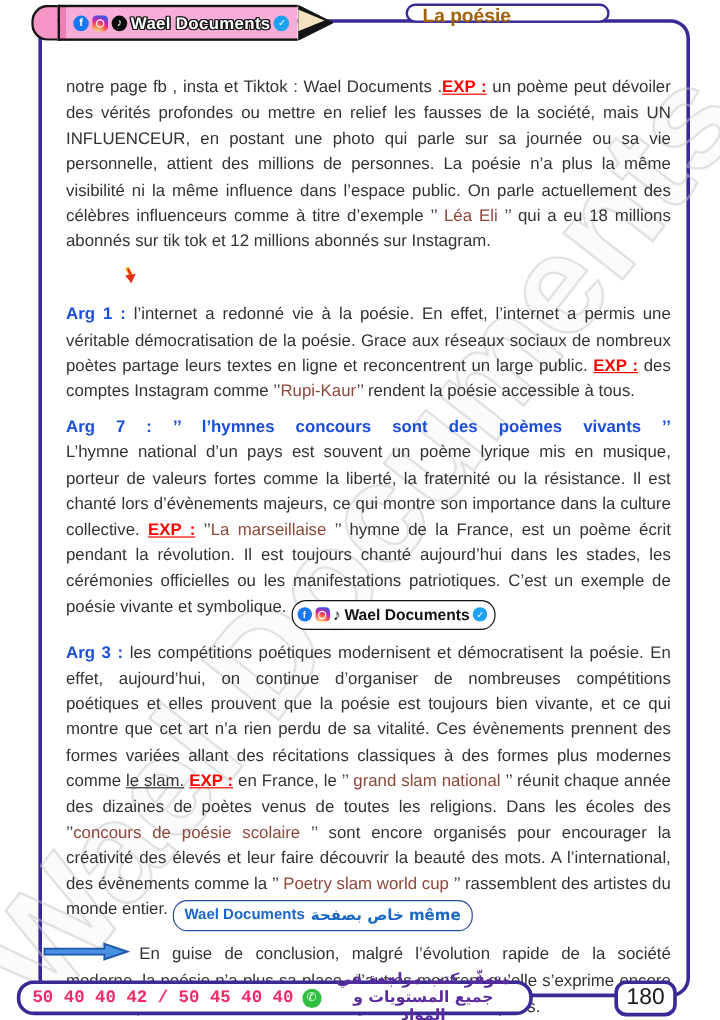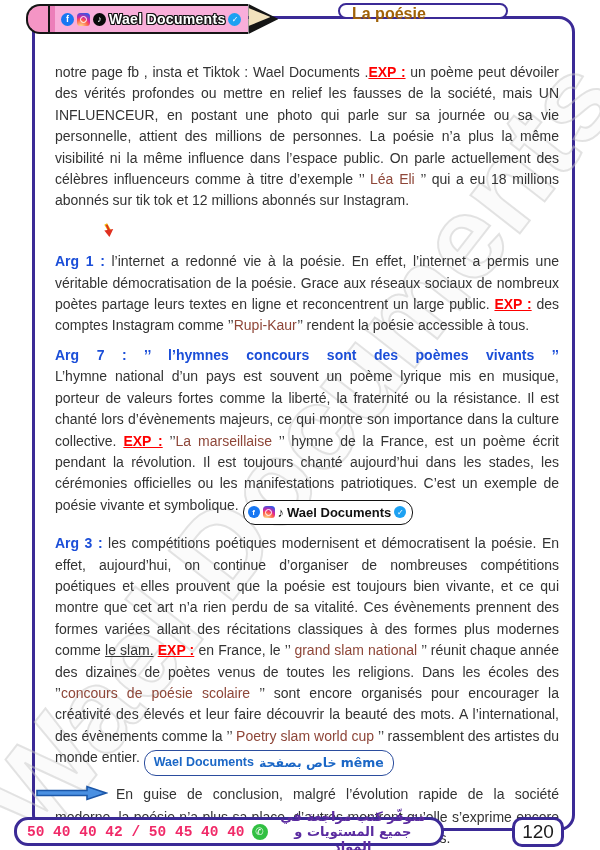--- a/index.html
+++ b/index.html
@@ -139,16 +139,16 @@
             <polygon points="1,5.5 51,5.5 51,1.5 70,8 51,14.5 51,10.5 1,10.5" fill="#4a90e2" stroke="#1c57a8" stroke-width="1.6"></polygon>
           </svg></span><span class="r-n">En guise de conclusion, malgré l’évolution rapide de la société moderne, la poésie n’a plus sa place, d’autres montrent qu’elle s’exprime encore à travers plusieurs manières. Elle change, mais elle vit toujours.</span></div>
     </div>
 
   <div class="footer-badge">
     <span class="phones" dir="ltr">50 40 40 42 / 50 45 40 40</span>
     <span class="wa">✆</span>
     <span class="f-ar" dir="rtl">متوفّر كتب مراجعة في جميع المستويات و المواد</span>
   </div>
   <div class="page-box">
-    <span>120</span>
+    <span>180</span>
   </div>
 
 </div>
 
 </body></html>

